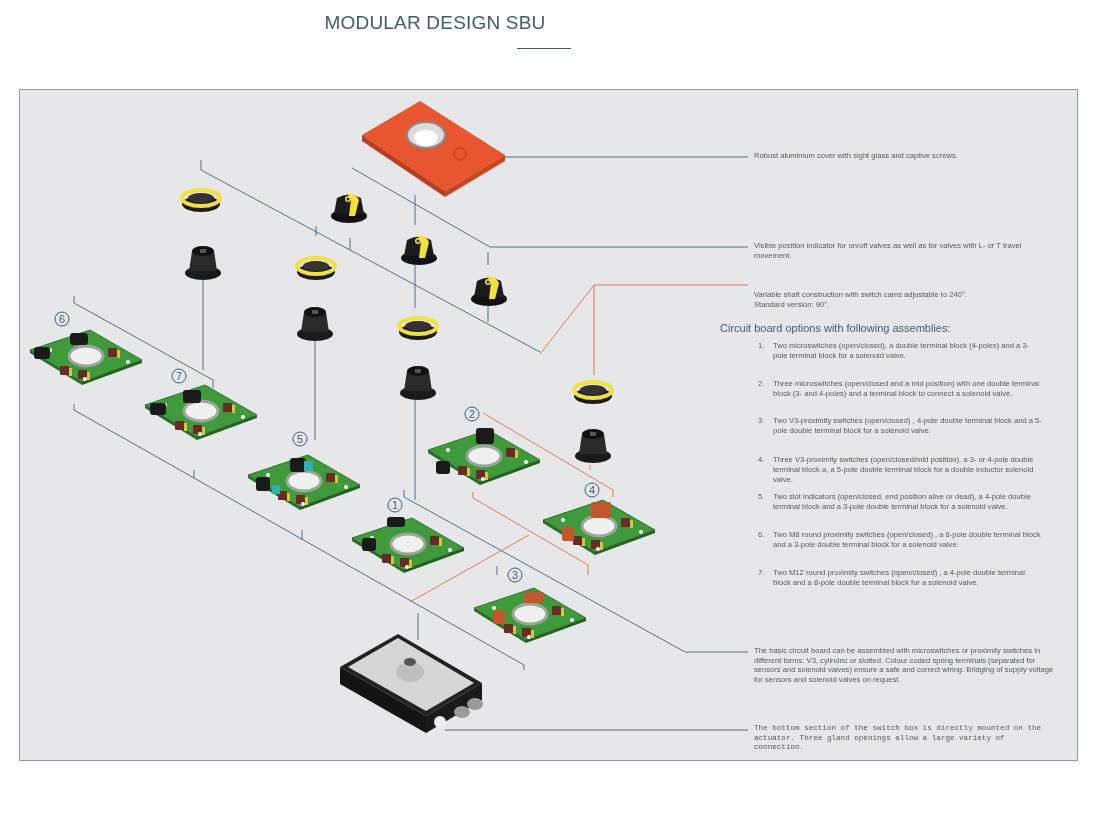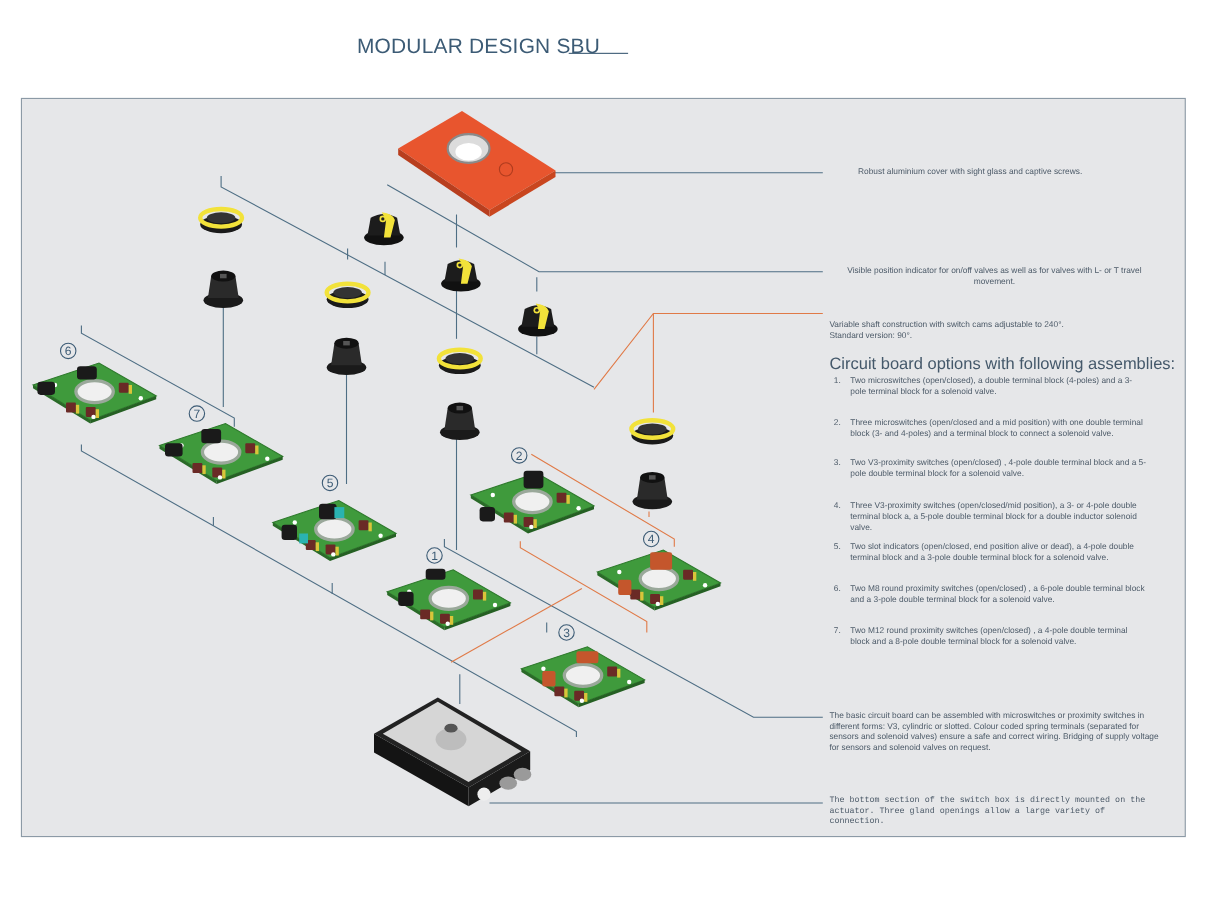--- a/index.html
+++ b/index.html
@@ -1,25 +1,25 @@
 <!DOCTYPE html>
 <html><head>
 <meta charset="utf-8">
 <style>
   html, body { margin: 0; padding: 0; background: #ffffff; }
   body { width: 1099px; height: 823px; position: relative; overflow: hidden;
          font-family: "Liberation Sans", sans-serif; color: #4a5a68; }
-  .title { position: absolute; left: 0; width: 870px; top: 32px; text-align: center;
+  .title { position: absolute; left: 0; width: 870px; top: 12px; text-align: center;
            font-size: 19px; color: #3c5b75; letter-spacing: 0.2px; }
   .title-underline { position: absolute; left: 517px; top: 48px; width: 54px; height: 1px; background: #3c5b75; }
   .panel { position: absolute; left: 19px; top: 89px; width: 1059px; height: 672px;
            background: #e6e7e9; border: 1px solid #8c9aa6; box-sizing: border-box; }
   svg.art { position: absolute; left: 0; top: 0; }
   .note { position: absolute; left: 754px; width: 300px; font-size: 7.6px; line-height: 9.6px; color: #4d5b69; }
-  .heading { position: absolute; left: 754px; top: 322px; font-size: 15px; color: #44586a; }
+  .heading { position: absolute; left: 720px; top: 322px; font-size: 11px; color: #44586a; }
   .opts { position: absolute; left: 758px; width: 290px; margin: 0; padding: 0; list-style: none; }
   .opt { position: absolute; left: 0; width: 285px; font-size: 7.6px; line-height: 9.8px; color: #4d5b69;
          display: flex; }
   .opt .num { width: 15px; flex: none; }
   .opt .txt { flex: 1; }
   .badge-num { font-family: "Liberation Sans", sans-serif; font-size: 11px; fill: #3c5b75; }
 </style>
 </head>
 <body>
 
@@ -178,22 +178,22 @@
     <polygon points="426,716 482,683 482,700 426,733" fill="#1a1a1a"></polygon>
     <polygon points="348,667 398,638 474,683 426,711" fill="#d6d6d6"></polygon>
     <ellipse cx="410" cy="672" rx="14" ry="10" fill="#bdbdbd"></ellipse>
     <ellipse cx="410" cy="662" rx="6" ry="4" fill="#555"></ellipse>
     <ellipse cx="462" cy="712" rx="8" ry="6" fill="#9a9a9a"></ellipse>
     <ellipse cx="475" cy="704" rx="8" ry="6" fill="#9a9a9a"></ellipse>
     <ellipse cx="440" cy="722" rx="6" ry="6" fill="#eee"></ellipse>
   </g>
 </svg>
 
-<div class="note" style="top:151px;margin-left:26px;">Robust aluminium cover with sight glass and captive screws.</div>
-<div class="note" style="top:241px;text-align:center;">Visible position indicator for on/off valves as well as for valves with L- or T travel movement.</div>
+<div class="note" style="top:151px;">Robust aluminium cover with sight glass and captive screws.</div>
+<div class="note" style="top:241px;">Visible position indicator for on/off valves as well as for valves with L- or T travel movement.</div>
 <div class="note" style="top:290px;">
   <div>Variable shaft construction with switch cams adjustable to 240°.</div>
   <div>Standard version: 90°.</div>
 </div>
 
 <div class="heading">Circuit board options with following assemblies:</div>
 <ul class="opts" style="top:341px;">
   <li class="opt" style="top:0px;">
     <span class="num">1.</span>
     <span class="txt">Two microswitches (open/closed), a double terminal block (4-poles) and a 3-pole terminal block for a solenoid valve.</span>

